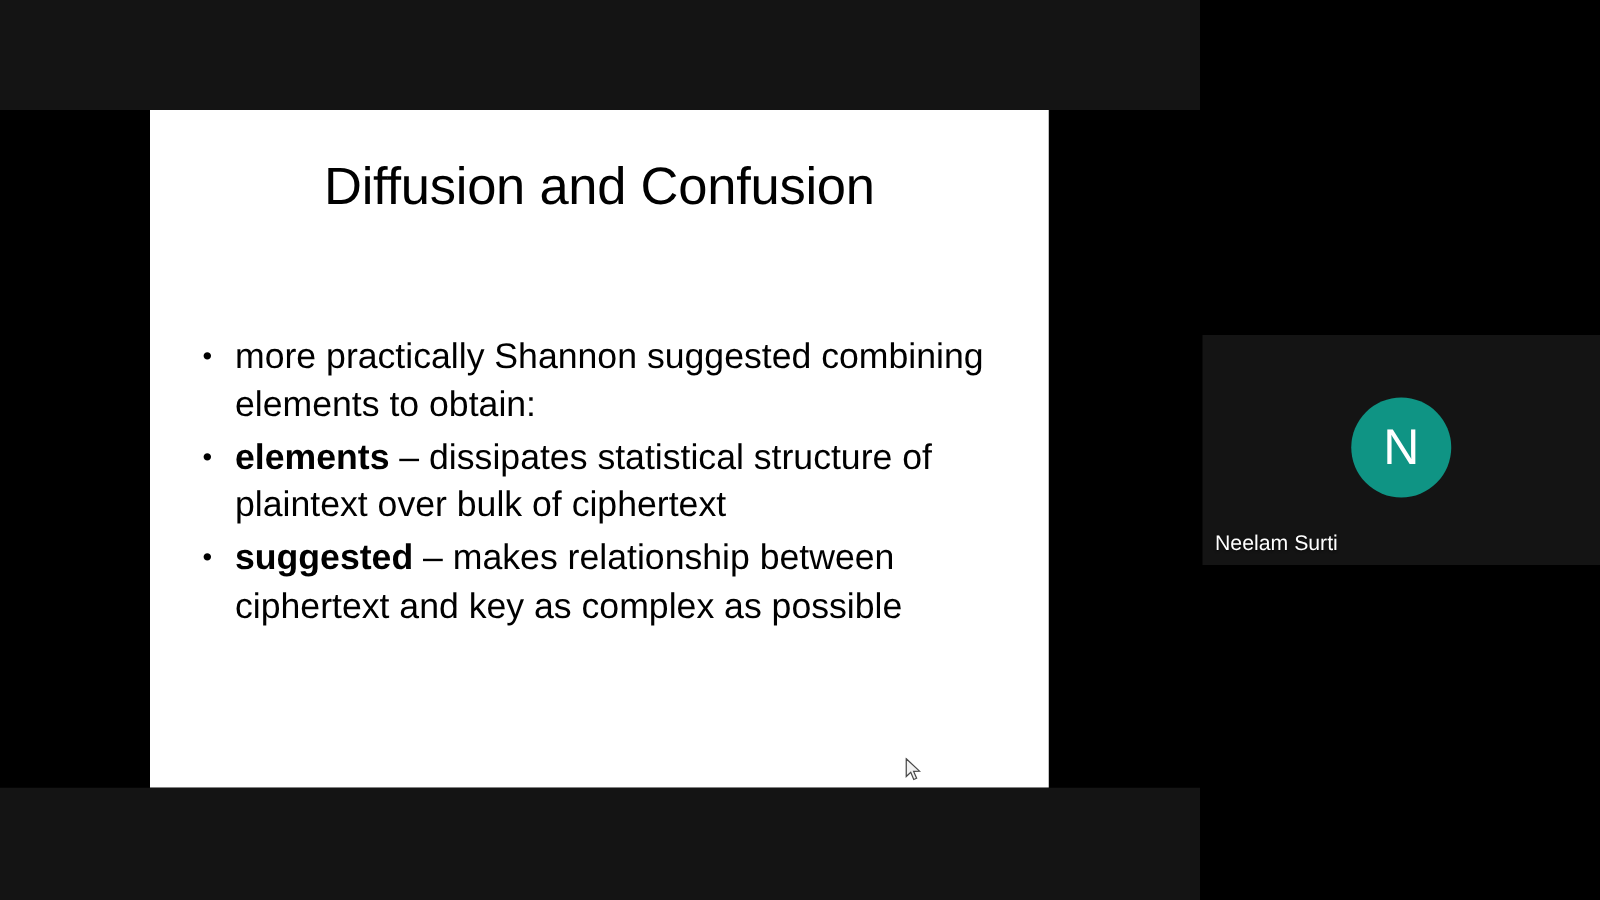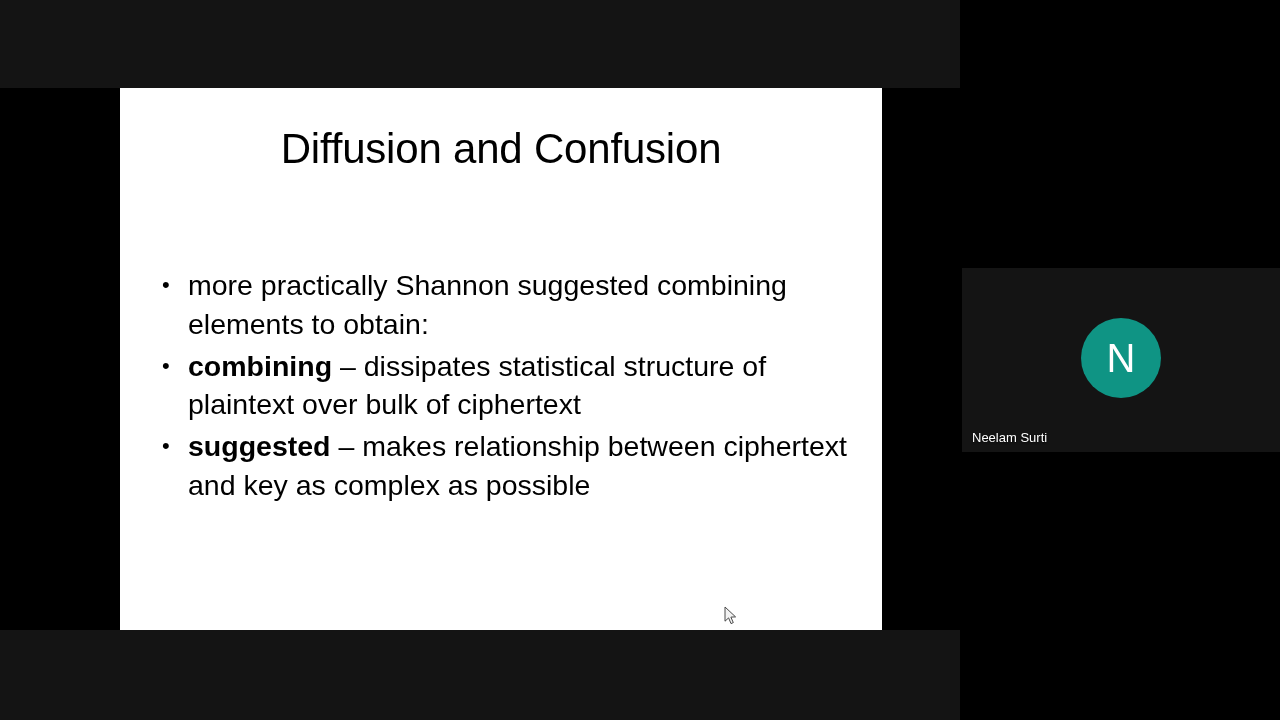--- a/index.html
+++ b/index.html
@@ -42,21 +42,20 @@
   }
 
   .slide {
     position: absolute;
     left: 120px;
     top: 0px;
     width: 719px;
     height: 542px;
     background: #ffffff;
     overflow: hidden;
-    padding-left: 43px;
   }
 
   .slide-title {
     position: absolute;
     left: 0;
     right: 0;
     top: 40px;
     text-align: center;
     font-size: 42px;
     font-weight: 400;
@@ -133,21 +132,21 @@
     color: #ffffff;
     font-size: 40px;
     font-weight: 400;
     line-height: 1;
   }
   .participant-name {
     position: absolute;
     left: 10px;
     bottom: 7px;
     color: #ffffff;
-    font-size: 13px;
+    font-size: 17px;
     white-space: nowrap;
     text-shadow: 0 1px 2px rgba(0,0,0,0.6);
     margin-top: 16px;
   }
 </style>
 </head>
 <body>
 
 <div class="meet-root">
 
@@ -162,21 +161,21 @@
 
       <ul class="bullet-list">
 
         <li class="bullet-item">
           <span class="bullet-marker">•</span>
           <span class="bullet-text"><b class="lead"></b><span>more practically Shannon suggested combining elements to obtain:</span></span>
         </li>
 
         <li class="bullet-item">
           <span class="bullet-marker">•</span>
-          <span class="bullet-text"><b class="lead">combining</b><span> – dissipates statistical structure of plaintext over bulk of ciphertext</span></span>
+          <span class="bullet-text"><b class="lead">elements</b><span> – dissipates statistical structure of plaintext over bulk of ciphertext</span></span>
         </li>
 
         <li class="bullet-item">
           <span class="bullet-marker">•</span>
           <span class="bullet-text"><b class="lead">suggested</b><span> – makes relationship between ciphertext and key as complex as possible</span></span>
         </li>
 
       </ul>
 
       <span class="cursor">

